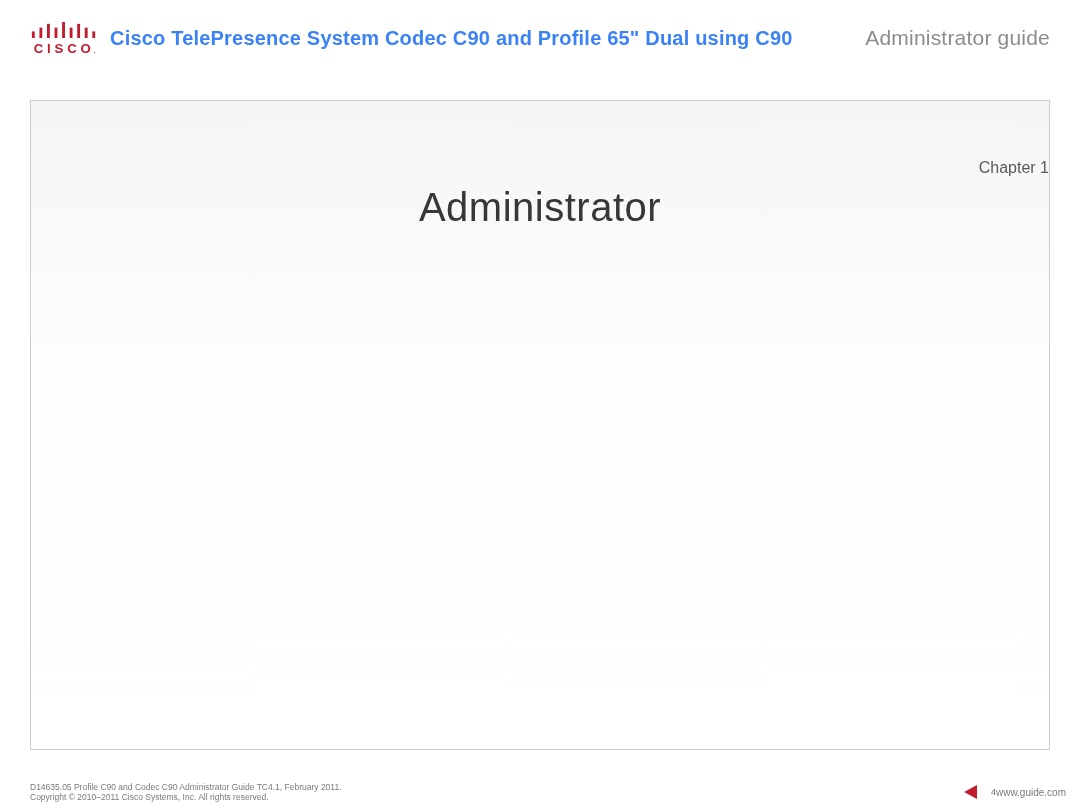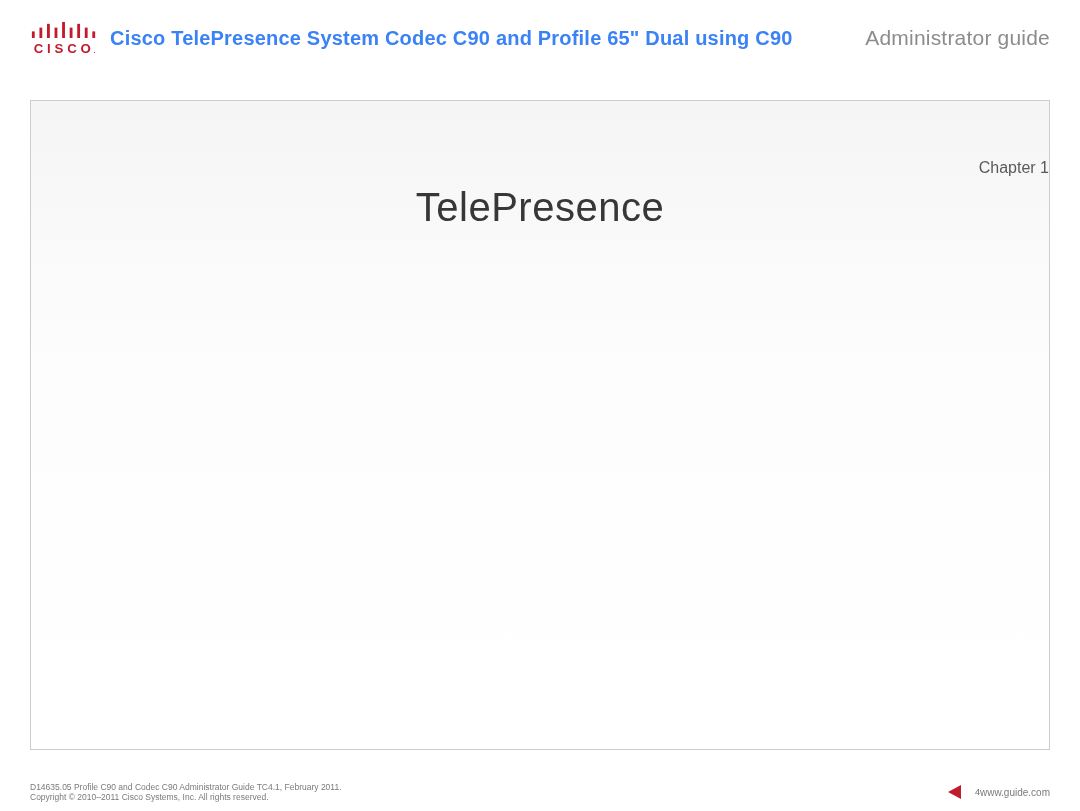--- a/index.html
+++ b/index.html
@@ -64,21 +64,21 @@
     text-align: center;
     font-size: 40px;
     font-weight: 300;
     color: #373737;
     margin-top: 8px;
     letter-spacing: 0.5px;
   }
   .footer {
     position: absolute;
     left: 30px;
-    right: 30px;
+    right: 14px;
     bottom: 8px;
     display: flex;
     align-items: center;
     font-size: 8.5px;
     color: #7a7a7a;
   }
   .footer-left {
     flex: 1 1 auto;
     line-height: 1.25;
     font-weight: 300;
@@ -130,21 +130,21 @@
         <text x="4" y="35" font-family="Helvetica, Arial, sans-serif" font-size="14" font-weight="700" letter-spacing="4" fill="#c11b2e">CISCO</text>
         <text x="67" y="35" font-family="Helvetica, Arial, sans-serif" font-size="10" fill="#c11b2e">.</text>
       </svg>
     </div>
     <div class="doc-title">Cisco TelePresence System Codec C90 and Profile 65" Dual using C90</div>
     <div class="doc-type">Administrator guide</div>
   </div>
 
   <div class="content-box">
     <div class="chapter-label">Chapter 1</div>
-    <div class="chapter-title">TelePresence</div>
+    <div class="chapter-title">Administrator</div>
   </div>
 
   <div class="footer">
     <div class="footer-left">
       <div>D14635.05 Profile C90 and Codec C90 Administrator Guide TC4.1, February 2011.</div>
       <div>Copyright © 2010–2011 Cisco Systems, Inc. All rights reserved.</div>
     </div>
     <div class="footer-center">
       <div class="prev-arrow"></div>
       <div class="page-number">4</div>

